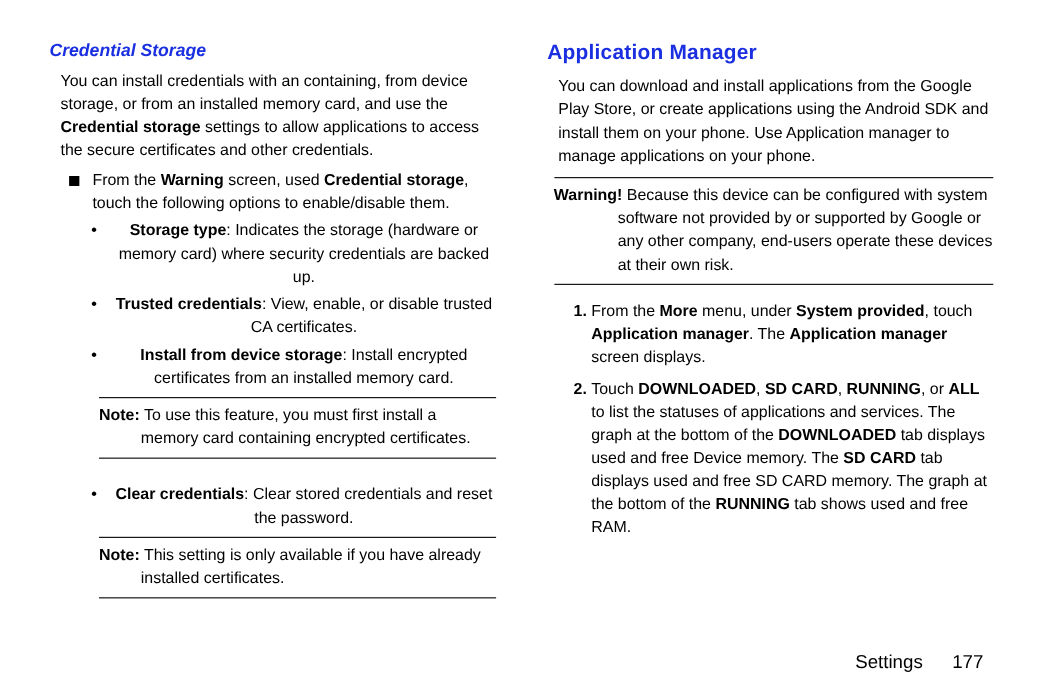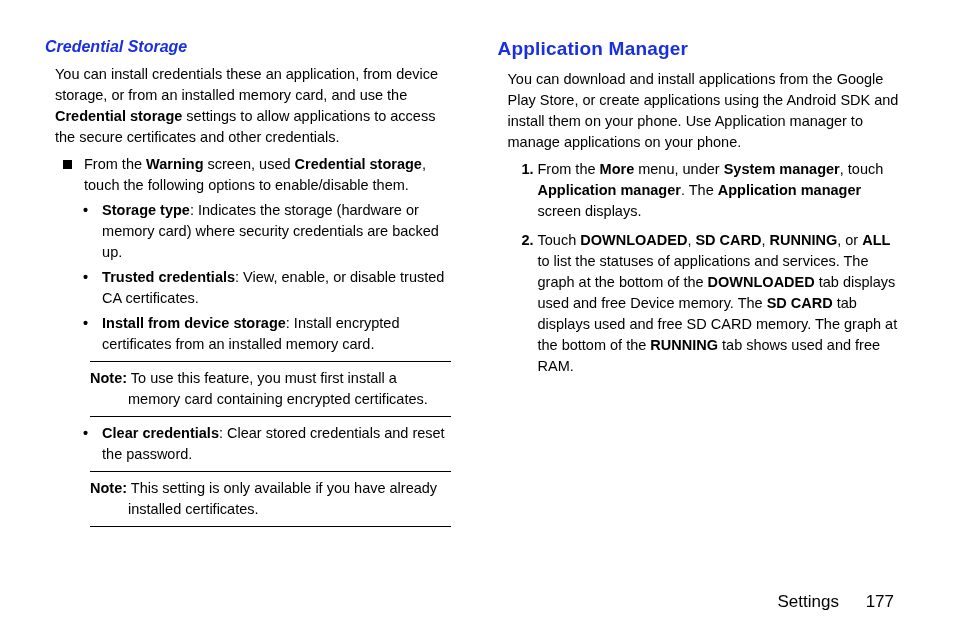--- a/index.html
+++ b/index.html
@@ -50,26 +50,26 @@
     flex: 0 0 auto;
     border: 1px solid #000;
   }
   .square-item .content { flex: 1; }
   .bullet-item {
     display: flex;
     margin: 4px 6px 0 38px;
   }
   .dot { margin-right: 4px; font-weight: bold; }
   .bullet-item .content { flex: 1; }
-  .indent-wrap { padding-left: 10px; }
+  .indent-wrap { padding-left: 10px; text-align: center; }
   .note-box {
     border-top: 1.5px solid #000;
     border-bottom: 1.5px solid #000;
     padding: 6px 0 6px 0;
-    margin: 6px 6px 6px 45px;
+    margin: 6px 6px 23px 45px;
   }
   .note-box .hang { padding-left: 38px; text-indent: -38px; }
   .warning-box {
     border-top: 1.5px solid #000;
     border-bottom: 1.5px solid #000;
     padding: 6px 0 6px 0;
     margin: 8px 6px 14px 6px;
   }
   .warning-box .hang { padding-left: 58px; text-indent: -58px; }
   ol.steps {
@@ -88,21 +88,21 @@
   .footer .num { margin-left: 22px; }
   b { font-weight: bold; }
 </style>
 </head>
 <body>
 
 <div class="page">
   <div class="col">
     <div class="sub-heading">Credential Storage</div>
     <p class="body-text">
-      <span>You can install credentials these an application, from device storage, or from an installed memory card, and use the </span><b>Credential storage</b><span> settings to allow applications to access the secure certificates and other credentials.</span>
+      <span>You can install credentials with an containing, from device storage, or from an installed memory card, and use the </span><b>Credential storage</b><span> settings to allow applications to access the secure certificates and other credentials.</span>
     </p>
     <div class="square-item">
       <div class="square-marker"></div>
       <div class="content">
         <span>From the </span><b>Warning</b><span> screen, used </span><b>Credential storage</b><span>, touch the following options to enable/disable them.</span>
       </div>
     </div>
 
     <div class="bullet-item">
       <div class="dot">•</div>
@@ -136,24 +136,27 @@
 
     <div class="note-box">
       <div class="hang"><b>Note:</b><span> This setting is only available if you have already installed certificates.</span></div>
     </div>
   </div>
 
   <div class="col">
     <div class="main-heading">Application Manager</div>
     <p class="body-text">You can download and install applications from the Google Play Store, or create applications using the Android SDK and install them on your phone. Use Application manager to manage applications on your phone.</p>
 
+    <div class="warning-box">
+      <div class="hang"><b>Warning!</b><span> Because this device can be configured with system software not provided by or supported by Google or any other company, end-users operate these devices at their own risk.</span></div>
+    </div>
 
     <ol class="steps">
       <li><span class="step-body">
-        <span>From the </span><b>More</b><span> menu, under </span><b>System manager</b><span>, touch </span><b>Application manager</b><span>. The </span><b>Application manager</b><span> screen displays.</span>
+        <span>From the </span><b>More</b><span> menu, under </span><b>System provided</b><span>, touch </span><b>Application manager</b><span>. The </span><b>Application manager</b><span> screen displays.</span>
       </span></li>
       <li><span class="step-body">
         <span>Touch </span><b>DOWNLOADED</b><span>, </span><b>SD CARD</b><span>, </span><b>RUNNING</b><span>, or </span><b>ALL</b><span> to list the statuses of applications and services. The graph at the bottom of the </span><b>DOWNLOADED</b><span> tab displays used and free Device memory. The </span><b>SD CARD</b><span> tab displays used and free SD CARD memory. The graph at the bottom of the </span><b>RUNNING</b><span> tab shows used and free RAM.</span>
       </span></li>
     </ol>
   </div>
 </div>
 
 <div class="footer">
   <span>Settings</span>

